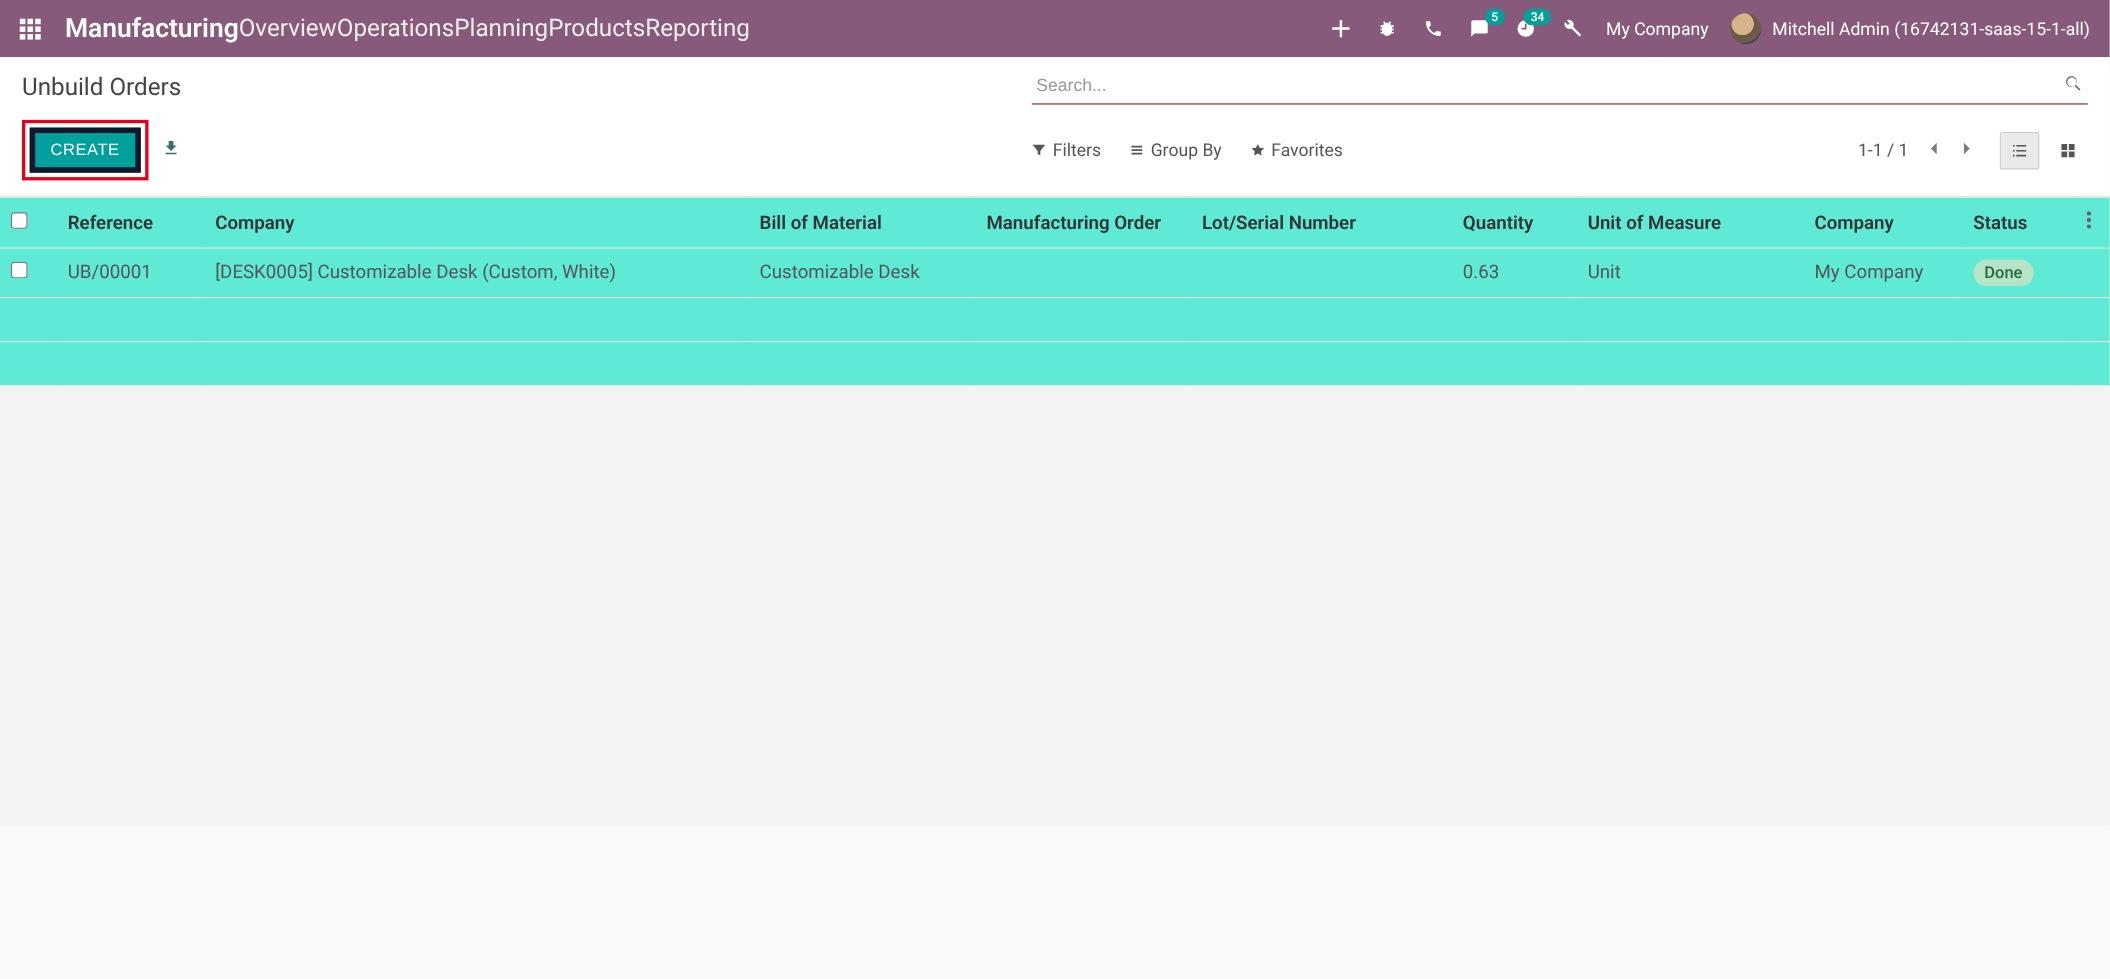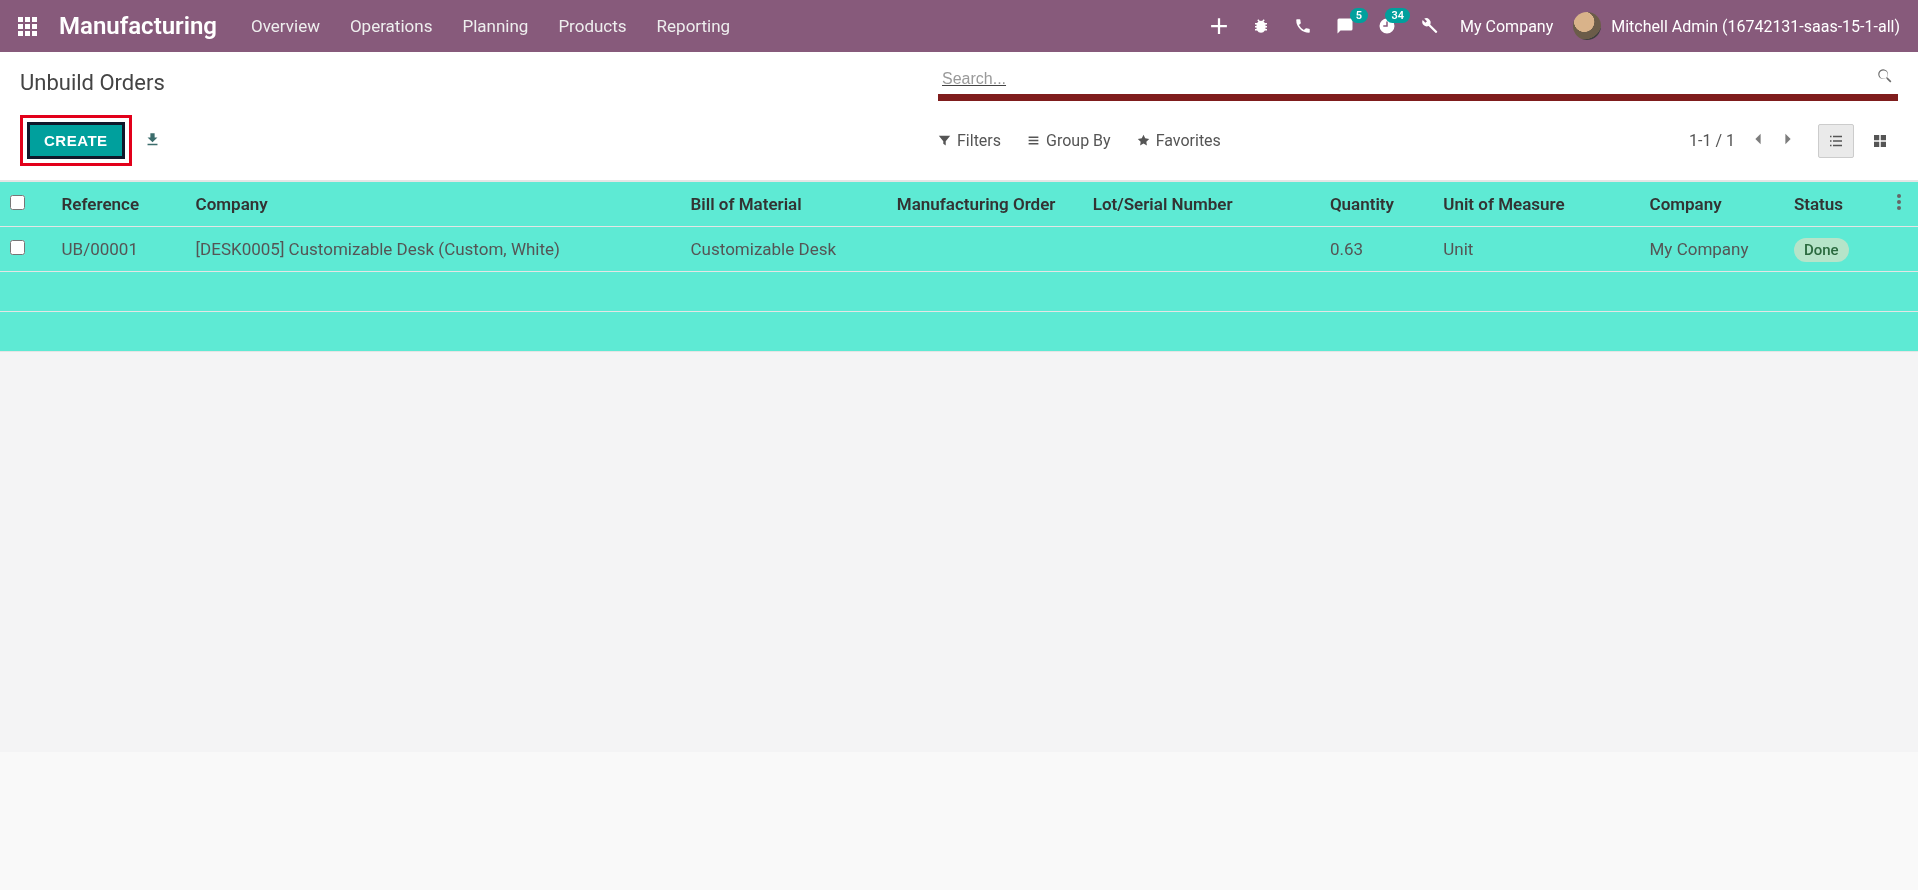--- a/index.html
+++ b/index.html
@@ -28,26 +28,24 @@
     grid-template-rows: repeat(3, 5px);
     gap: 2px;
     margin-right: 22px;
     cursor: pointer;
   }
   .apps-icon span { background: #fff; width: 5px; height: 5px; }
   .brand {
     font-size: 24px;
     font-weight: 600;
     color: #fff;
-    margin-right: 34px;
   }
   .nav-menu {
     display: flex;
-    gap: 30px;
-    font-size: 17px;
+    font-size: 22px;
     color: #eee;
   }
   .nav-menu div { cursor: pointer; }
   .nav-right {
     margin-left: auto;
     display: flex;
     align-items: center;
     gap: 20px;
   }
   .nav-icon {
@@ -93,26 +91,25 @@
   }
   .breadcrumb { font-size: 22px; color: #444; flex: 0 0 auto; }
   .search-wrap {
     margin-left: auto;
     width: 960px;
     position: relative;
   }
   .search-input {
     width: 100%;
     border: none;
-    border-bottom: 7px solid #7f1d1d;
+    border-bottom: 1px solid #7f1d1d;
     padding: 6px 30px 6px 4px;
     font-size: 16px;
     outline: none;
     color: #444;
-    text-decoration: underline;
   }
   .search-input::placeholder { color: #999; }
   .search-icon-btn {
     position: absolute; right: 4px; top: 3px;
     cursor: pointer;
   }
   .search-icon-btn svg { width: 18px; height: 18px; fill: #6b6b6b; }
 
   .cp-row2 {
     display: flex;
@@ -120,24 +117,24 @@
   }
   .create-wrap {
     border: 3px solid #e2001a;
     padding: 4px;
     display: inline-flex;
     margin-right: 10px;
   }
   .btn-create {
     background: #00a09d;
     color: #fff;
-    border: 3px solid #0f172a;
+    border: 5px solid #0f172a;
     padding: 7px 14px;
     font-size: 15px;
-    font-weight: 700;
+    font-weight: 400;
     cursor: pointer;
     letter-spacing: 0.5px;
   }
   .download-btn { cursor: pointer; color: #4c4c4c; margin-left: 2px; }
   .download-btn svg { width: 17px; height: 17px; fill: #3c6d6c; }
 
   .cp-right {
     margin-left: auto;
     display: flex;
     align-items: center;

